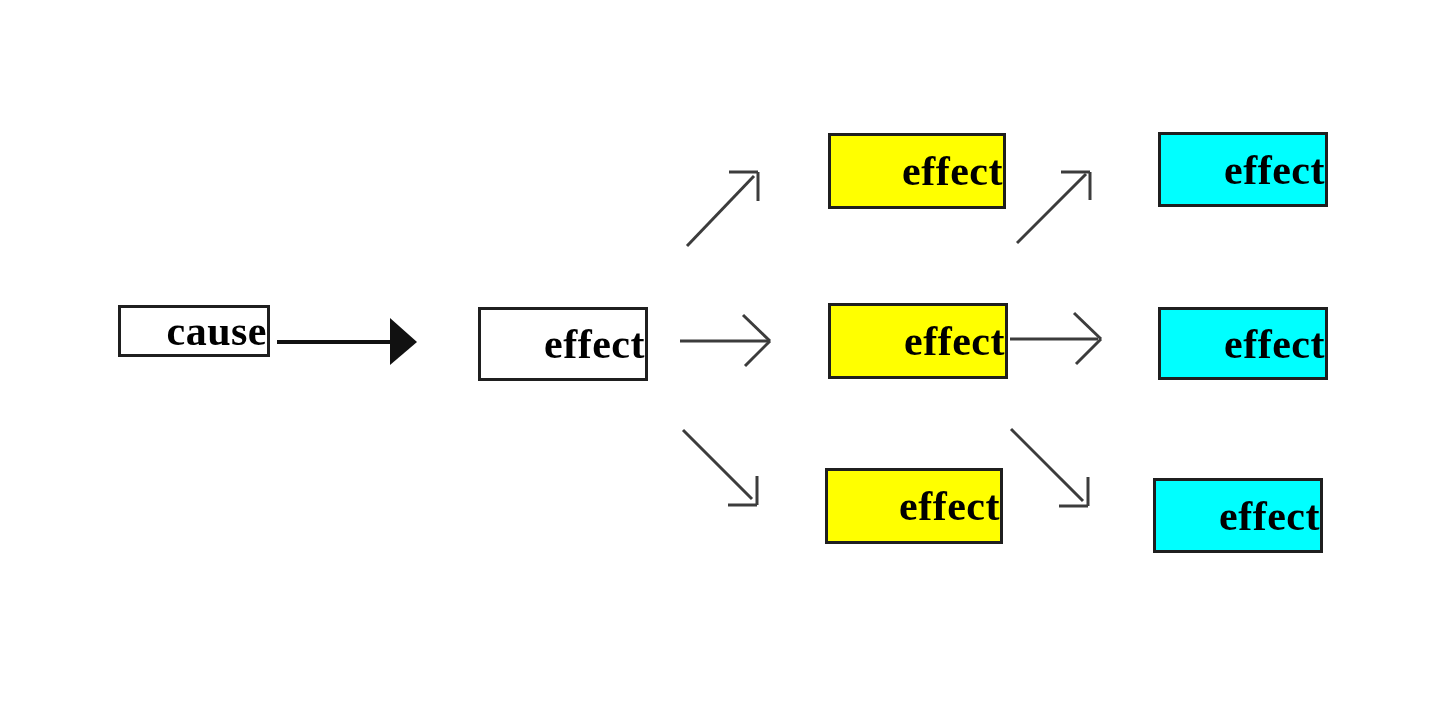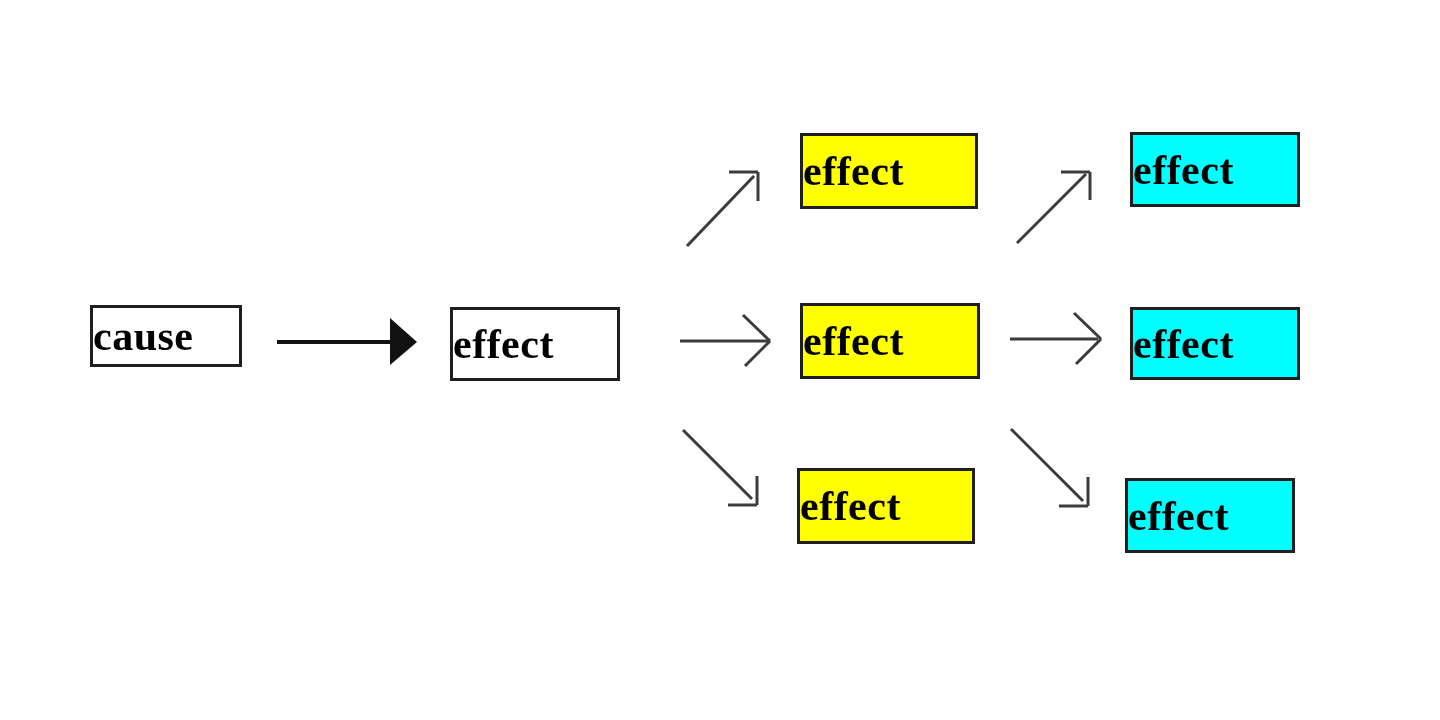--- a/index.html
+++ b/index.html
@@ -21,29 +21,30 @@
     top: 0;
     width: 1440px;
     height: 720px;
   }
   .node {
     position: absolute;
     box-sizing: border-box;
     border: 3px solid #8b5cf6;
     display: flex;
     align-items: center;
-    justify-content: flex-start;
+    justify-content: flex-end;
     font-weight: 700;
     font-size: 42px;
     color: #000000;
     line-height: 1;
     letter-spacing: 0.5px;
+    margin-left: 28px;
   }
   
-  .n-cause          { left:  90px; top: 305px; width: 152px; height: 62px; }
+  .n-cause          { left:  90px; top: 305px; width: 152px; height: 52px; }
   .n-effect-1       { left: 450px; top: 307px; width: 170px; height: 74px; }
   .n-effect-y-top   { left: 800px; top: 133px; width: 178px; height: 76px; }
   .n-effect-y-mid   { left: 800px; top: 303px; width: 180px; height: 76px; }
   .n-effect-y-bot   { left: 797px; top: 468px; width: 178px; height: 76px; }
   .n-effect-c-top   { left: 1130px; top: 132px; width: 170px; height: 75px; }
   .n-effect-c-mid   { left: 1130px; top: 307px; width: 170px; height: 73px; }
   .n-effect-c-bot   { left: 1125px; top: 478px; width: 170px; height: 75px; }
 
   .thin-arrow line {
     stroke: var(--arrow-color, #3c3c3c);

